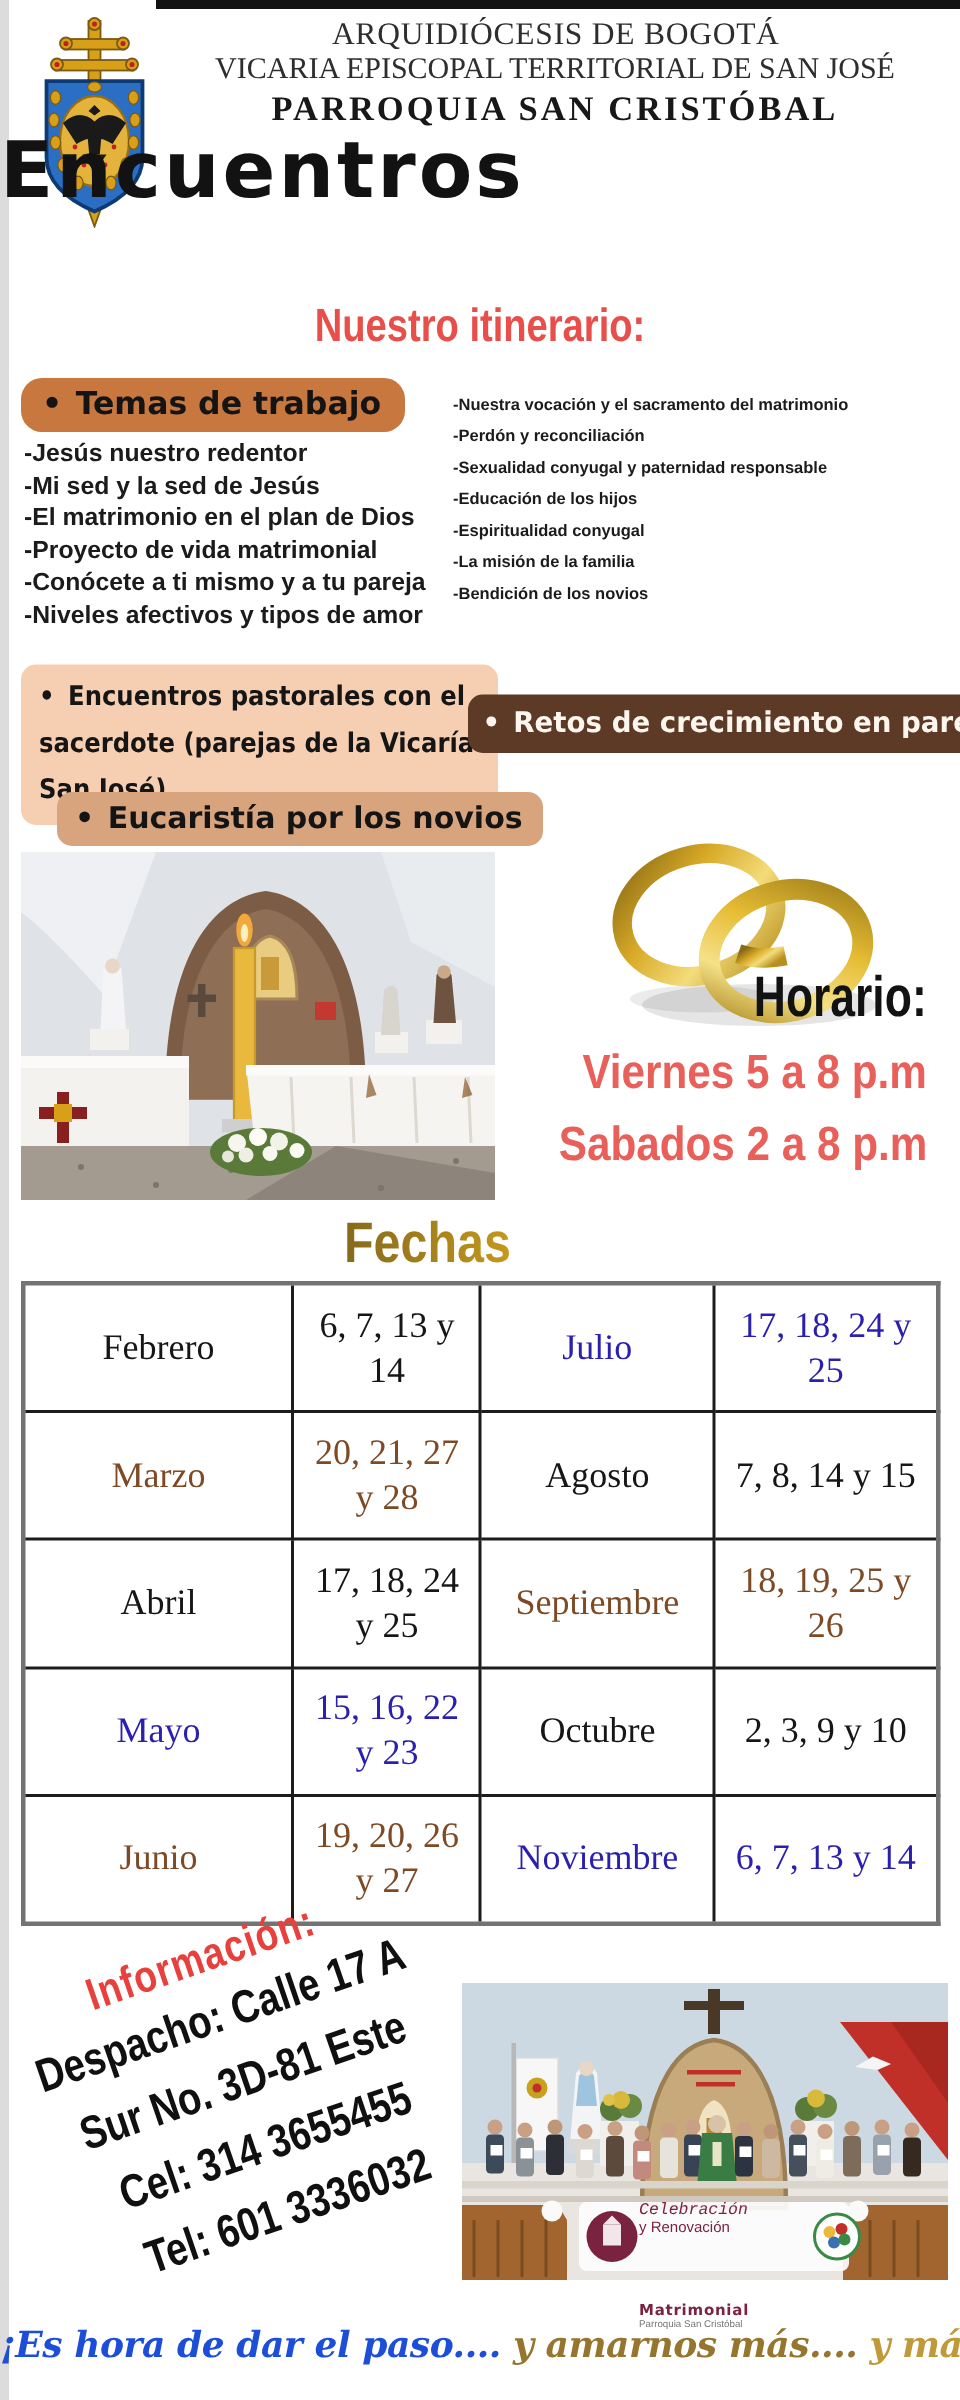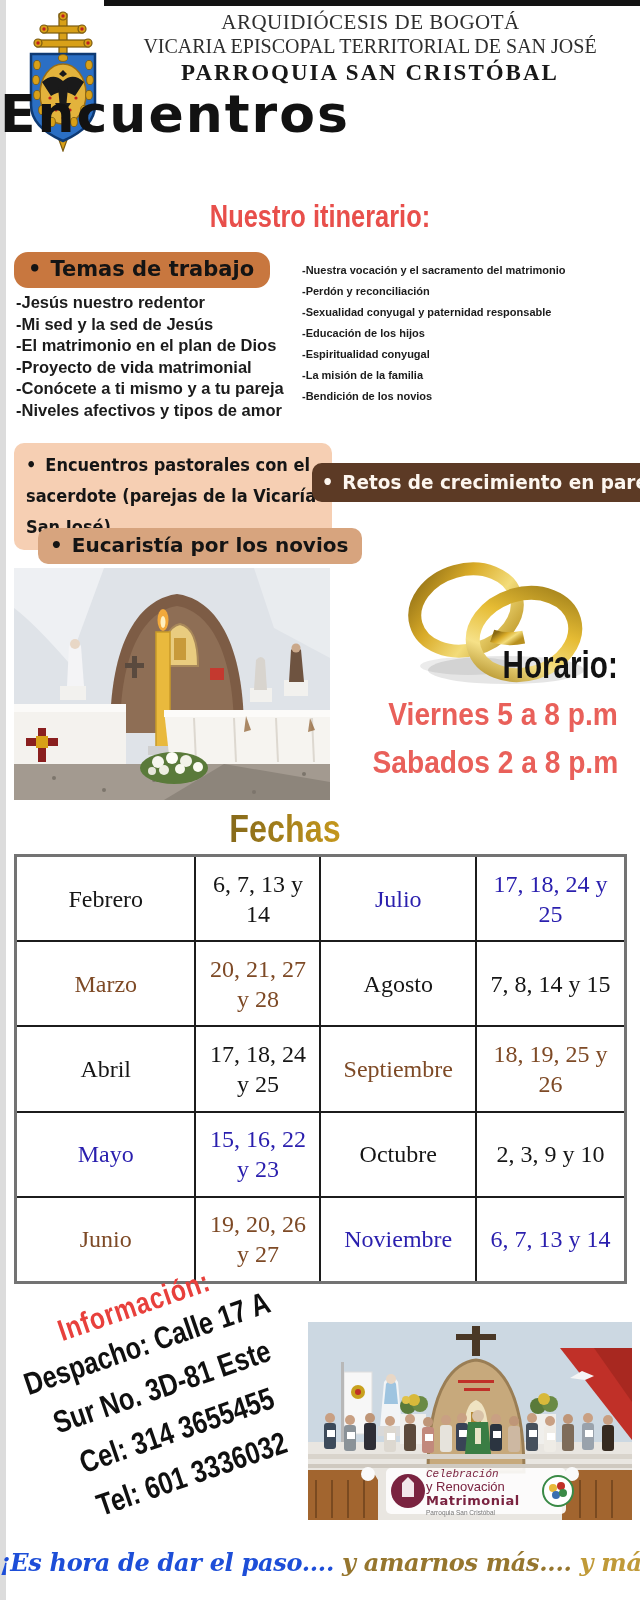--- a/index.html
+++ b/index.html
@@ -69,22 +69,22 @@
 
   
   .info-block{left:-14px;top:1284px;width:356px;transform:rotate(-19deg);text-align:center;}
   .info-heading{font-size:30px;font-weight:900;color:#e8403c;transform:scaleX(.82);letter-spacing:1px;}
   .info-line{font-size:31px;font-weight:900;color:#101010;line-height:46px;transform:scaleX(.82);white-space:nowrap;}
 
   
   .celebration-photo{left:308px;top:1322px;width:324px;height:198px;}
   .photo-caption{left:118px;top:146px;width:140px;line-height:1.1;}
   .cap-script{font-family:Liberation Mono, monospace;font-style:italic;font-size:11px;color:#7a2340;}
-  .cap-mid{font-size:13px;color:#7a2340;}
-  .cap-main{font-family:"DejaVu Sans",sans-serif;font-weight:800;font-size:13px;color:#7a2340;letter-spacing:.5px;}
+  .cap-mid{font-size:10px;color:#7a2340;}
+  .cap-main{font-family:"DejaVu Sans",sans-serif;font-weight:800;font-size:10px;color:#7a2340;letter-spacing:.5px;margin-top:44px;}
   .cap-sub{font-size:6.5px;color:#777;}
 
   
   .tagline{left:0;right:0;top:1548px;text-align:center;font-family:"DejaVu Serif",serif;
         font-style:italic;font-weight:bold;font-size:24px;white-space:nowrap;letter-spacing:-0.3px;}
   .tag1{color:#1d4ed8;}
   .tag2{color:#96762e;}
   .tag3{color:#c09a38;}
 </style>
 </head>

